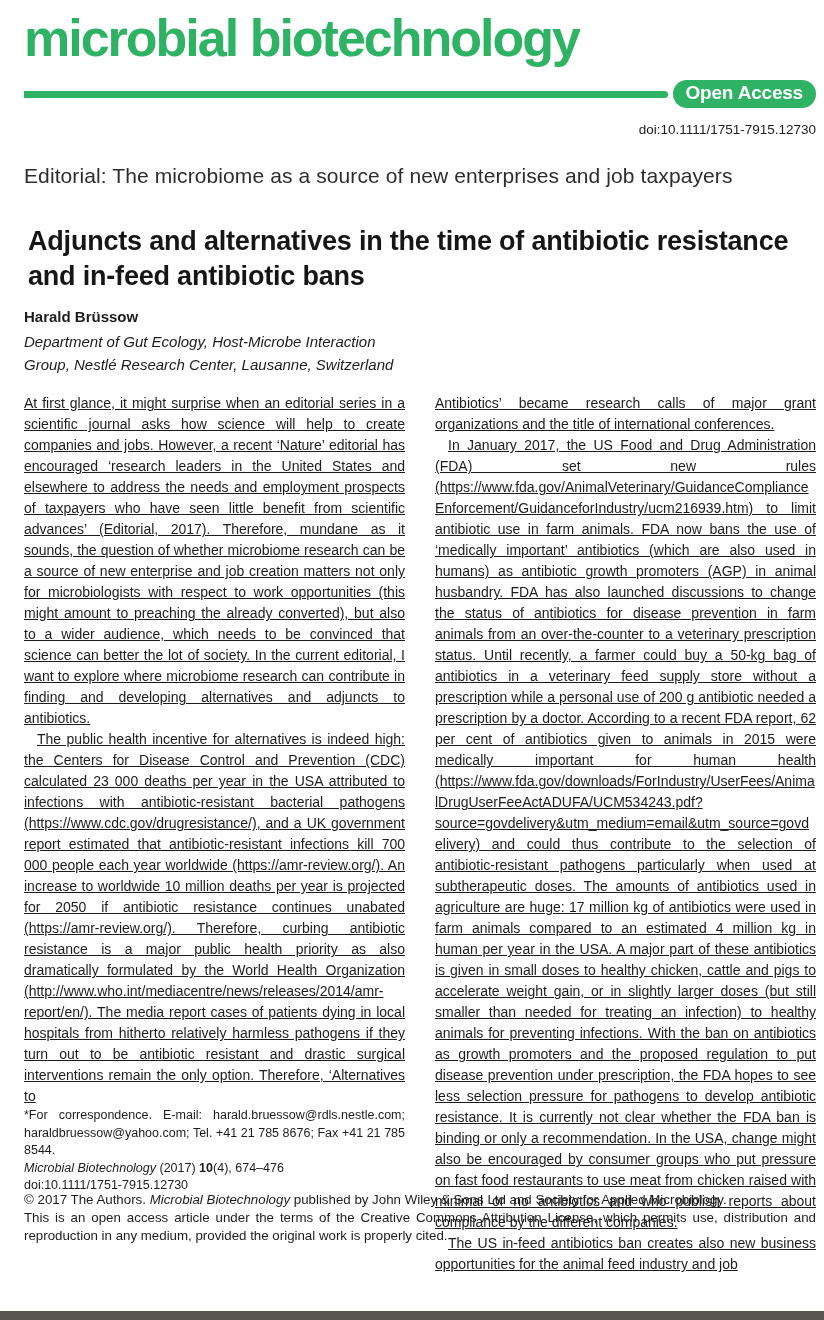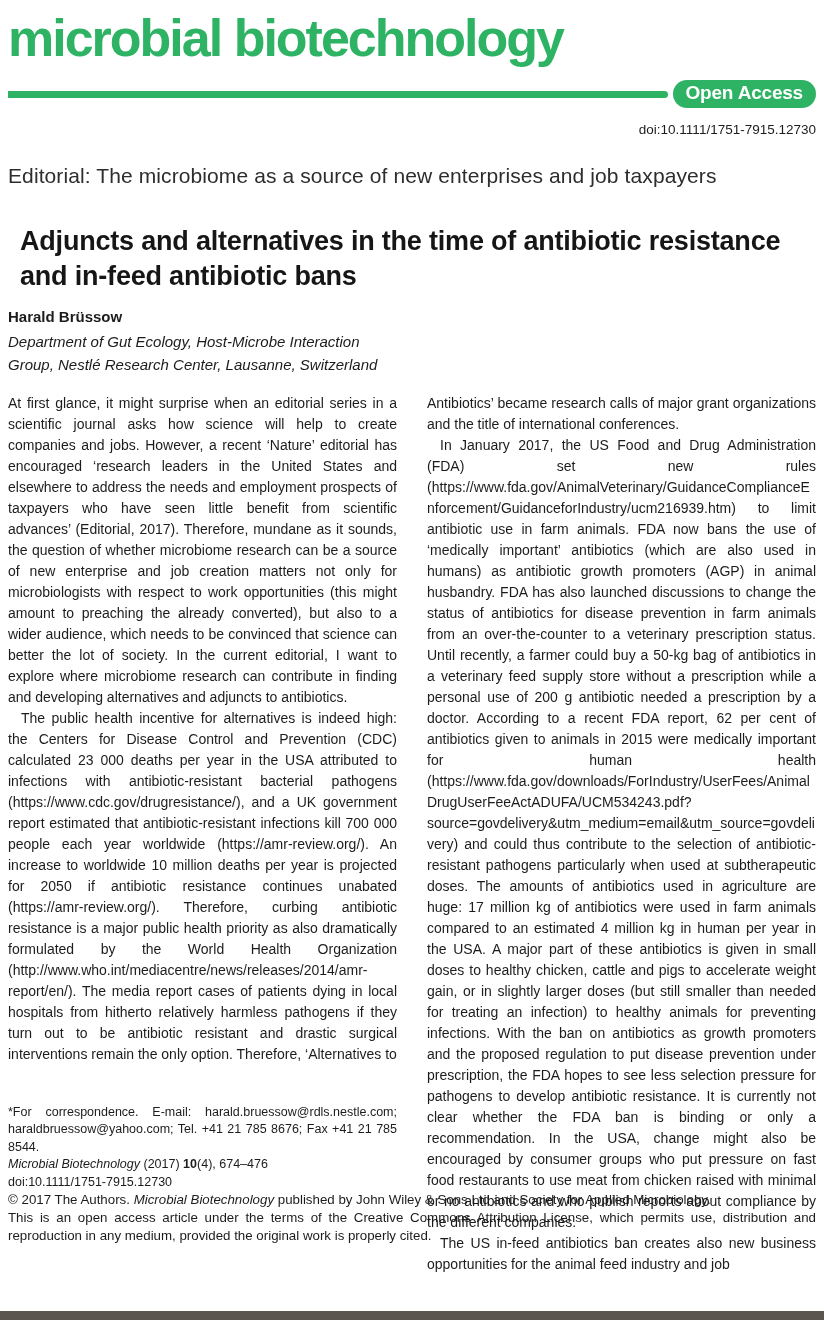--- a/index.html
+++ b/index.html
@@ -1,18 +1,18 @@
 <!DOCTYPE html>
 <html style="--brand-green: #2eb364; --bar-gray: #5b5550;"><head>
 <meta charset="utf-8">
 <style>
   html,body { margin:0; padding:0; background:#ffffff; }
   .page {
     position:relative; width:824px; height:1320px; box-sizing:border-box;
-    padding:10px 8px 0 8px; overflow:hidden; background:#ffffff;
+    padding:10px 8px 0 24px; overflow:hidden; background:#ffffff;
     font-family:"Liberation Sans", sans-serif; color:#1c1c1c;
   }
   .masthead-logo {
     font-size:52px; line-height:1.0; font-weight:bold; letter-spacing:-2px;
     color:var(--brand-green); margin-top:2px;
   }
   .rule-row { display:flex; align-items:center; margin-top:16px; height:28px; }
   .rule-bar { flex:1; height:7px; background:var(--brand-green); border-radius:0 5px 5px 0; margin-right:5px; }
   .oa-pill {
     background:var(--brand-green); color:#ffffff; font-weight:bold; font-size:19px;
@@ -23,21 +23,21 @@
   .article-title {
     font-size:27px; font-weight:bold; line-height:1.3; letter-spacing:-0.2px;
     max-width:790px; margin-top:36px; color:#161616;
   }
   .author-name { font-size:15px; font-weight:bold; margin-top:14px; }
   .affiliation { font-size:15px; font-style:italic; line-height:23px; margin-top:5px; }
   .cols { display:flex; gap:30px; margin-top:17px; height:798px; }
   .col { width:389px; display:flex; flex-direction:column; }
   .col p {
     margin:0; font-size:14px; line-height:21px; text-align:justify;
-    overflow-wrap:anywhere; color:#1c1c1c;
+    overflow-wrap:anywhere; color:#1c1c1c;text-decoration:underline;
   }
   .col p.indent { text-indent:13px; }
   .footnote { margin-top:auto; font-size:12.5px; line-height:17.5px; text-align:justify; }
   .footnote .it { font-style:italic; }
   .footnote .bd { font-weight:bold; }
   .footer-block { font-size:13.3px; line-height:18px; }
   .footer-block .it { font-style:italic; }
   .footer-license { text-align:justify; margin-top:0; }
   .bottom-bar { position:absolute; left:0; right:0; bottom:0; height:9px; background:var(--bar-gray); }
 </style>
@@ -50,21 +50,21 @@
 
   <div class="rule-row">
     <div class="rule-bar"></div>
     <div class="oa-pill">Open Access</div>
   </div>
 
   <div class="doi-line">doi:10.1111/1751-7915.12730</div>
 
   <div class="editorial-heading">Editorial: The microbiome as a source of new enterprises and job taxpayers</div>
 
-  <h1 class="article-title" style="margin:36px 0 0 12px;">Adjuncts and alternatives in the time of antibiotic resistance and in-feed antibiotic bans</h1>
+  <h1 class="article-title" style="margin:36px 0 0 4px;">Adjuncts and alternatives in the time of antibiotic resistance and in-feed antibiotic bans</h1>
 
   <div class="author-name">Harald Brüssow</div>
   <div class="affiliation">
     <div>Department of Gut Ecology, Host-Microbe Interaction</div>
     <div>Group, Nestlé Research Center, Lausanne, Switzerland</div>
   </div>
 
   <div class="cols">
 
     <div class="col">

